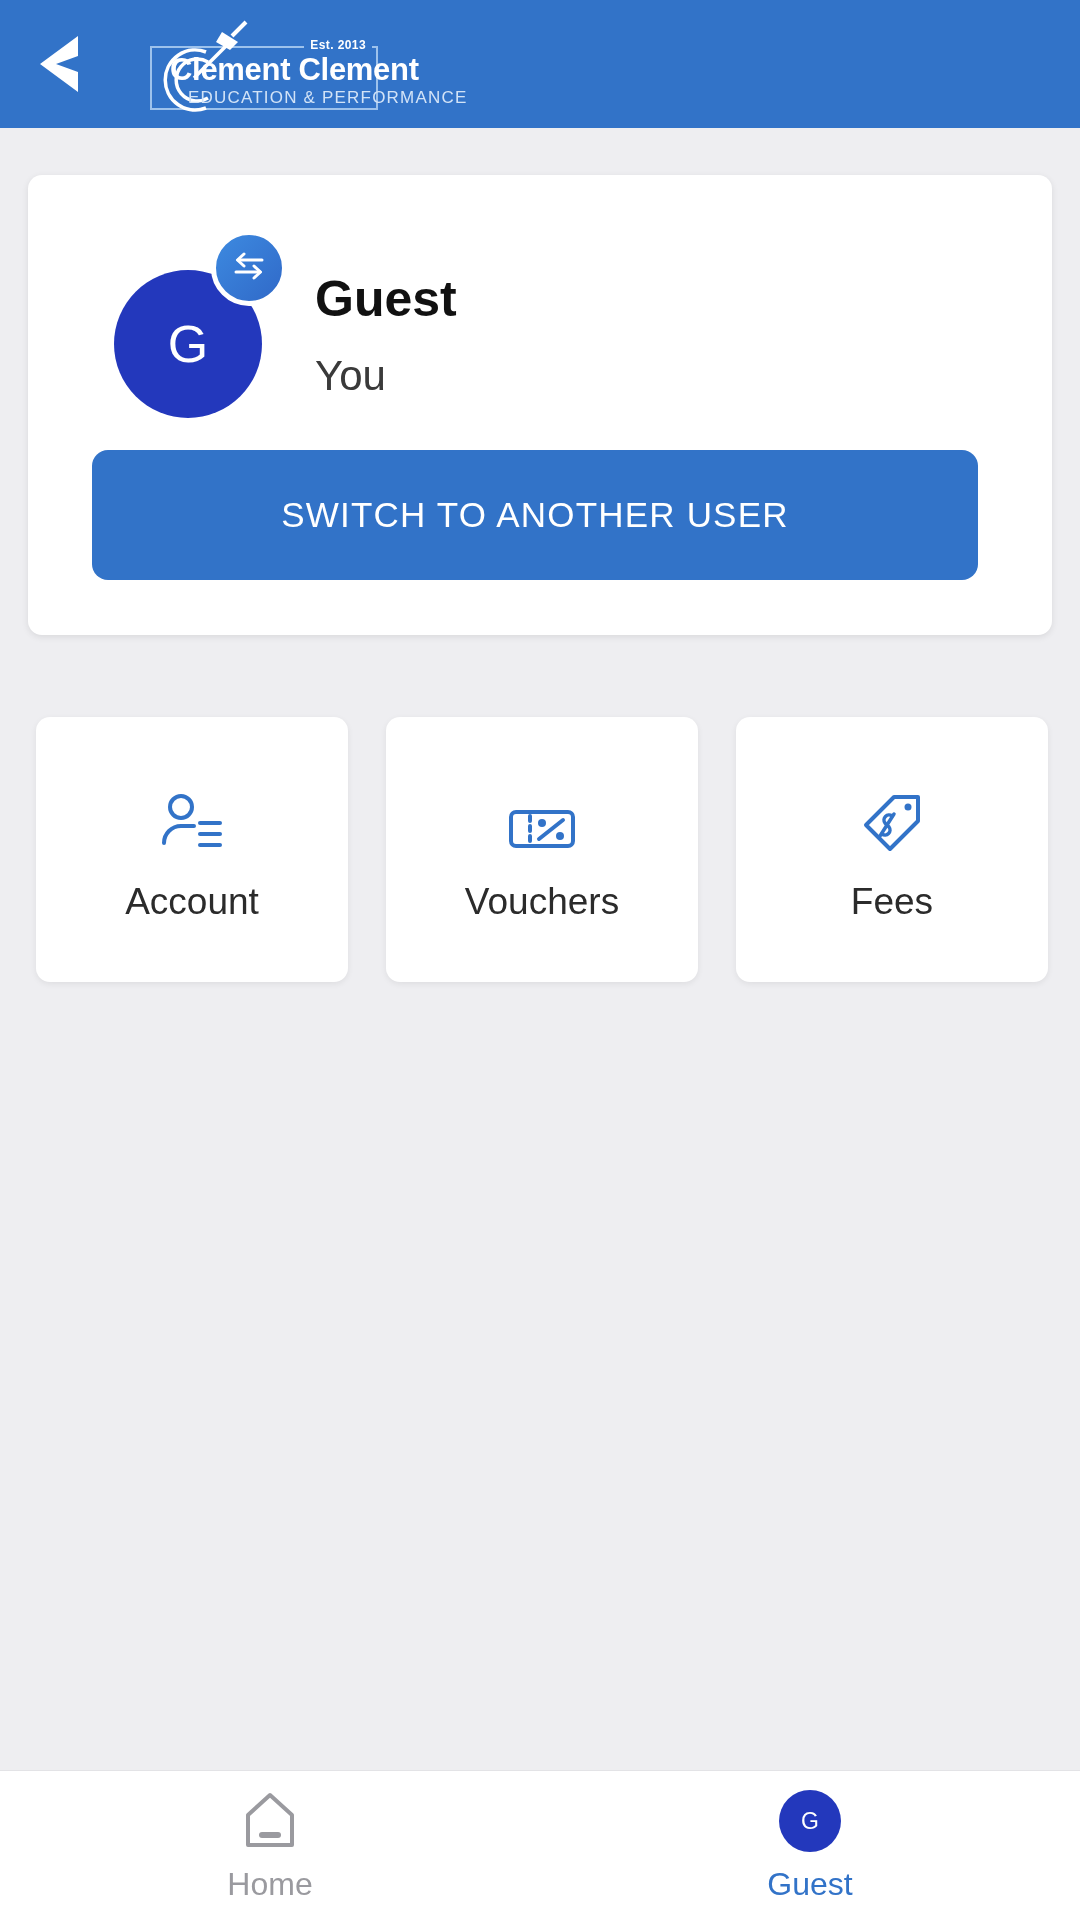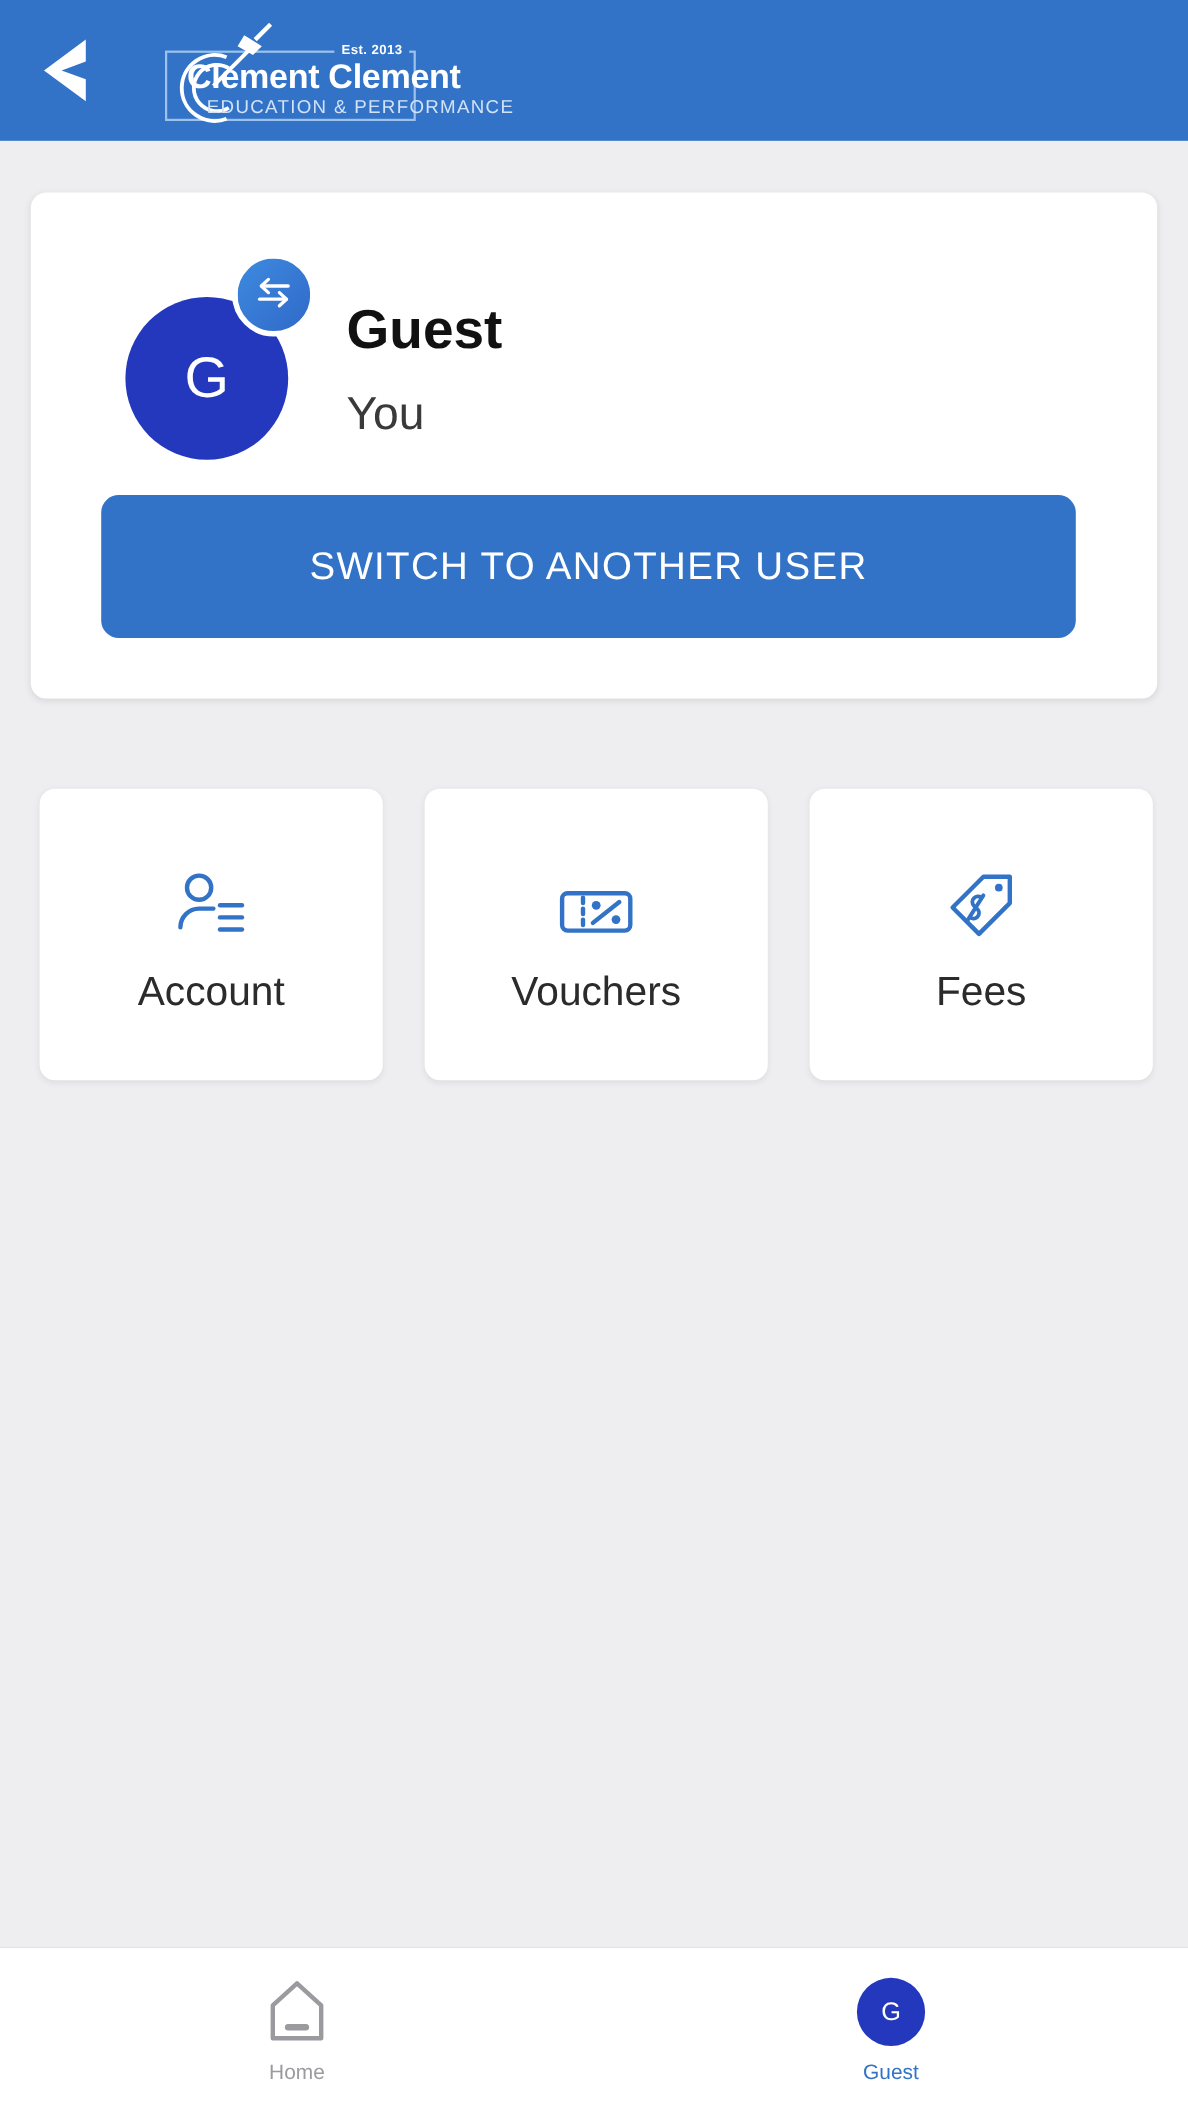--- a/index.html
+++ b/index.html
@@ -109,21 +109,21 @@
     position:absolute; left:0; bottom:0;
     width:1080px; height:150px;
     background:#fff; border-top:1px solid #e3e3e6;
     display:flex;
   }
   .nav-item{
     flex:1; display:flex; flex-direction:column;
     align-items:center; justify-content:center; cursor:pointer;
   }
   .nav-icon{ height:66px; display:flex; align-items:center; justify-content:center; }
-  .nav-label{ margin-top:12px; font-size:19px; color:#9a9a9f; }
+  .nav-label{ margin-top:12px; font-size:32px; color:#9a9a9f; }
   .nav-item.active .nav-label{ color:#3273C8; }
   .nav-avatar{
     width:62px; height:62px; border-radius:50%;
     background:#2338BC; color:#fff;
     display:flex; align-items:center; justify-content:center;
     font-size:23px;
   }
 </style>
 </head>
 <body>

